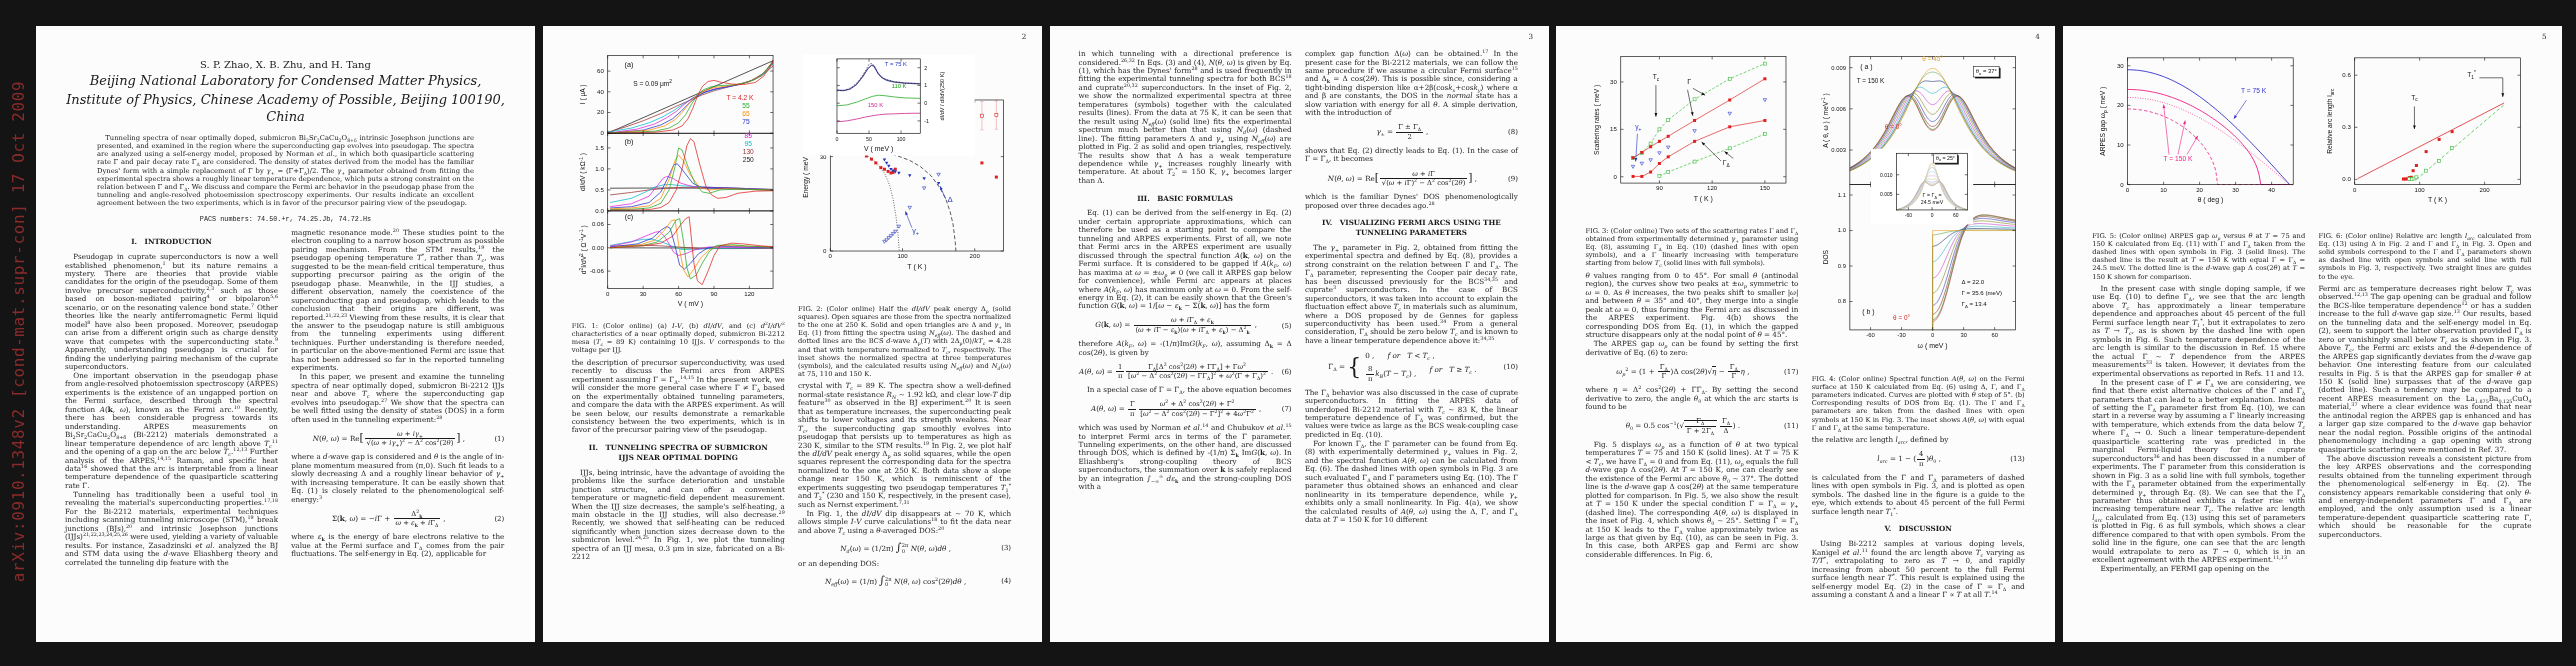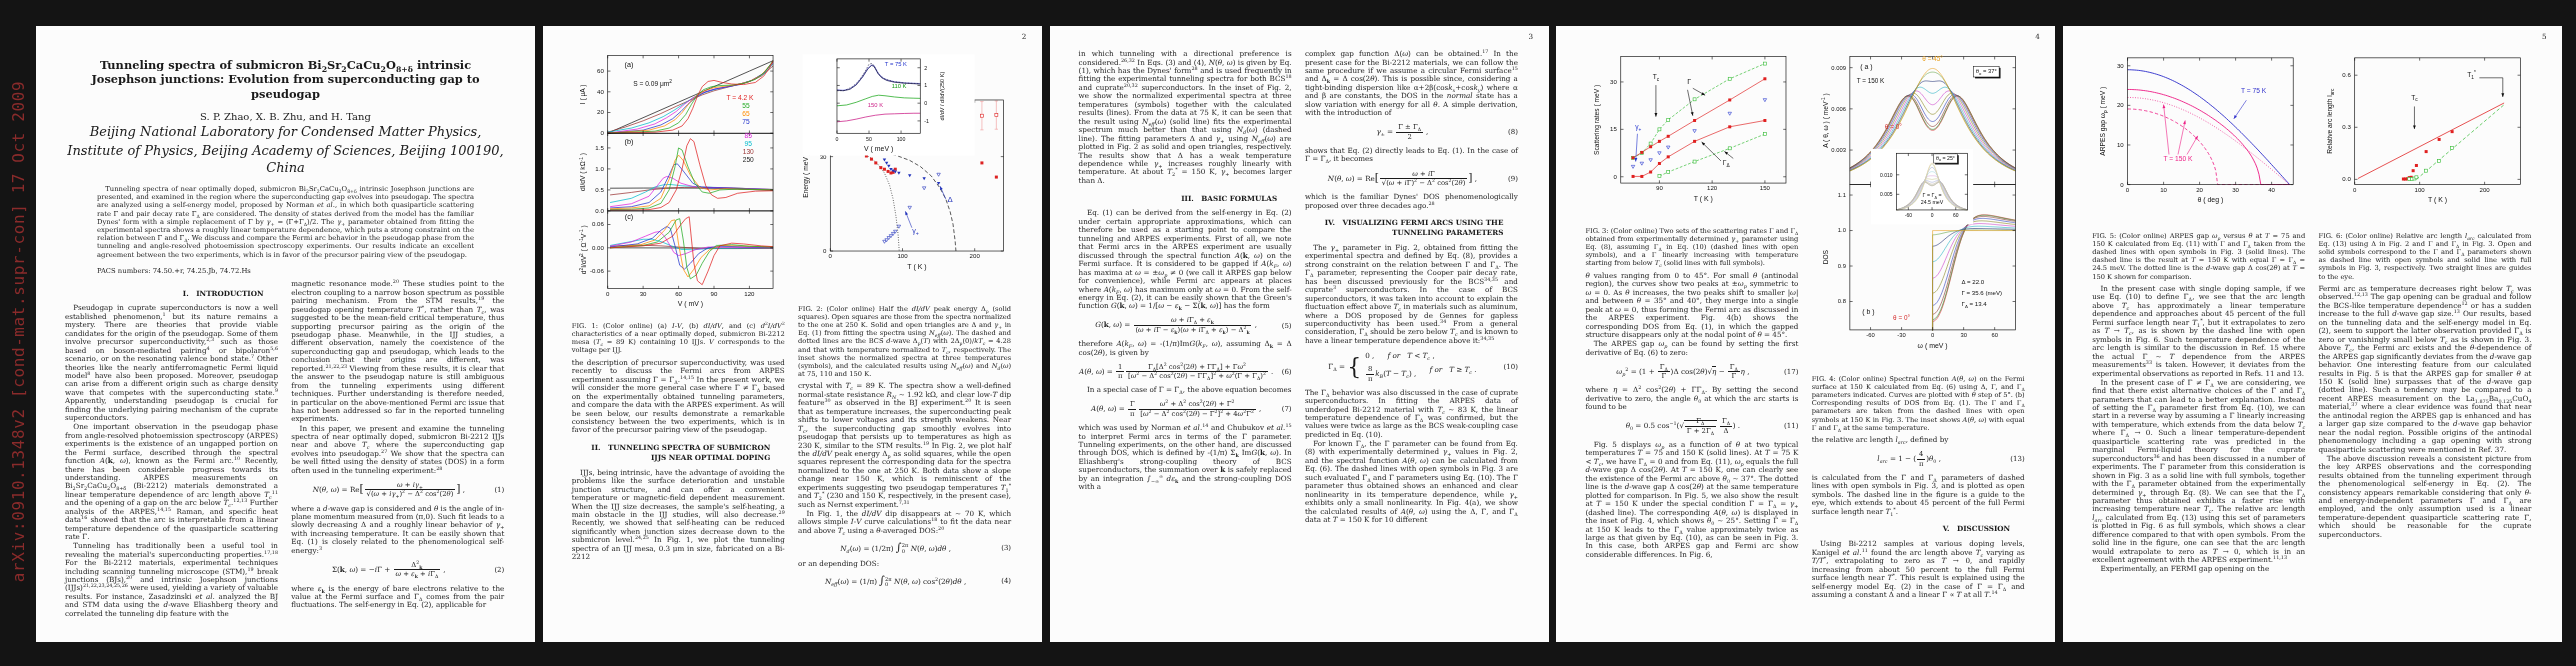--- a/index.html
+++ b/index.html
@@ -8,56 +8,55 @@
   .watermark{position:absolute;top:333px;left:19px;width:639px;margin-left:-320px;margin-top:-11px;
     text-align:center;transform:rotate(-90deg);color:#8a2b2b;font-size:16px;letter-spacing:0.6px;
     font-family:"DejaVu Sans Mono","Liberation Mono",monospace;}
   .pages{position:absolute;left:36px;top:25.6px;display:flex;gap:7.8px;}
   .page{width:499px;height:616px;background:#fcfcfc;position:relative;padding:24.5px 29px;box-sizing:border-box;color:#1a1a1a;overflow:hidden;}
   .pageno{position:absolute;top:6.7px;right:15.6px;font-size:7.2px;color:#222;}
   .cols{display:flex;gap:13.3px;}
   .col{width:213px;}
   p.para{margin:0 0 0.6px 0;font-size:7.2px;line-height:1.175;text-align:justify;text-indent:8.3px;}
   p.noind{text-indent:0;}
-  .sechead{text-align:right;font-weight:bold;font-size:7.2px;margin:8.3px 14.5px 6.1px 14.5px;line-height:1.35;}
+  .sechead{text-align:center;font-weight:bold;font-size:7.2px;margin:8.3px 14.5px 6.1px 14.5px;line-height:1.35;}
   .eq{display:flex;align-items:center;margin:5.6px 0;font-size:7.2px;}
   .eq-body{flex:1;text-align:center;line-height:1.25;}
   .eq-no{width:18px;text-align:right;font-size:7px;}
   sup,sub{font-size:0.68em;line-height:0;}
   .frac{display:inline-flex;flex-direction:column;vertical-align:middle;text-align:center;margin:0 1.1px;font-size:0.95em;}
   .frac .num{border-bottom:0.6px solid #1a1a1a;padding:0 1.7px;display:block;}
   .frac .den{padding:0 1.7px;display:block;}
   .ov{border-top:0.6px solid #1a1a1a;}
   .cases{display:inline-flex;align-items:center;gap:3.9px;vertical-align:middle;}
   .cases .brace{font-size:22px;font-weight:200;line-height:0.9;}
   .cases .rows{display:flex;flex-direction:column;gap:5px;text-align:left;}
   .cases .row{display:flex;gap:13.3px;}
   figure{margin:0 0 4.4px 0;}
   figcaption{font-size:6.7px;line-height:1.21;text-align:justify;margin-top:3.9px;}
   .figsvg{display:block;margin:0 auto;}
   .p1head{text-align:center;}
   .title{font-size:11.4px;font-weight:bold;line-height:1.27;margin:7.8px 16.7px 0 16.7px;}
   .authors{font-size:10px;margin-top:9.4px;}
   .affil{font-style:italic;font-size:13px;line-height:1.32;margin-top:1.7px;}
   .abstract{font-size:6.8px;line-height:1.21;text-align:justify;margin:8.3px 32px 0 32px;text-indent:8.3px;}
-  .pacs{font-size:6.8px;margin:7.8px 32px 5.6px 32px;text-align:left;}
+  .pacs{font-size:6.8px;margin:7.8px 32px 5.6px 32px;text-align:center;font-family:Liberation Mono, monospace;}
 </style>
 </head>
 <body>
 
 <div class="strip">
   <div class="watermark">arXiv:0910.1348v2  [cond-mat.supr-con]  17 Oct 2009</div>
   <div class="pages">
 
     <section class="page">
       <div class="p1head">
-        <div class="title">Tunneling spectra of submicron Bi<sub>2</sub>Sr<sub>2</sub>CaCu<sub>2</sub>O<sub>8+δ</sub> intrinsic Josephson junctions: Evolution from superconducting gap to pseudogap</div>
         <div class="authors">S. P. Zhao, X. B. Zhu, and H. Tang</div>
         <div class="affil">Beijing National Laboratory for Condensed Matter Physics,</div>
-        <div class="affil">Institute of Physics, Beijing Academy of Sciences, Beijing 100190, China</div>
+        <div class="affil">Institute of Physics, Chinese Academy of Possible, Beijing 100190, China</div>
         <p class="abstract">Tunneling spectra of near optimally doped, submicron Bi<sub>2</sub>Sr<sub>2</sub>CaCu<sub>2</sub>O<sub>8+δ</sub> intrinsic Josephson junctions are presented, and examined in the region where the superconducting gap evolves into pseudogap. The spectra are analyzed using a self-energy model, proposed by Norman <i>et al.</i>, in which both quasiparticle scattering rate Γ and pair decay rate Γ<sub>Δ</sub> are considered. The density of states derived from the model has the familiar Dynes' form with a simple replacement of Γ by <i>γ</i><sub>+</sub> = (Γ+Γ<sub>Δ</sub>)/2. The <i>γ</i><sub>+</sub> parameter obtained from fitting the experimental spectra shows a roughly linear temperature dependence, which puts a strong constraint on the relation between Γ and Γ<sub>Δ</sub>. We discuss and compare the Fermi arc behavior in the pseudogap phase from the tunneling and angle-resolved photoemission spectroscopy experiments. Our results indicate an excellent agreement between the two experiments, which is in favor of the precursor pairing view of the pseudogap.</p>
         <div class="pacs">PACS numbers: 74.50.+r, 74.25.Jb, 74.72.Hs</div>
       </div>
       <div class="cols">
         <div class="col">
           <div class="sechead">I.&nbsp;&nbsp;&nbsp;INTRODUCTION</div>
           <p class="para">Pseudogap in cuprate superconductors is now a well established phenomenon,<sup>1</sup> but its nature remains a mystery. There are theories that provide viable candidates for the origin of the pseudogap. Some of them involve precursor superconductivity,<sup>2,3</sup> such as those based on boson-mediated pairing<sup>4</sup> or bipolaron<sup>5,6</sup> scenario, or on the resonating valence bond state.<sup>7</sup> Other theories like the nearly antiferromagnetic Fermi liquid model<sup>8</sup> have also been proposed. Moreover, pseudogap can arise from a different origin such as charge density wave that competes with the superconducting state.<sup>9</sup> Apparently, understanding pseudogap is crucial for finding the underlying pairing mechanism of the cuprate superconductors.</p>
           <p class="para">One important observation in the pseudogap phase from angle-resolved photoemission spectroscopy (ARPES) experiments is the existence of an ungapped portion on the Fermi surface, described through the spectral function <i>A</i>(<b>k</b>, <i>ω</i>), known as the Fermi arc.<sup>10</sup> Recently, there has been considerable progress towards its understanding. ARPES measurements on Bi<sub>2</sub>Sr<sub>2</sub>CaCu<sub>2</sub>O<sub>8+δ</sub> (Bi-2212) materials demonstrated a linear temperature dependence of arc length above <i>T<sub>c</sub></i><sup>11</sup> and the opening of a gap on the arc below <i>T<sub>c</sub></i>.<sup>12,13</sup> Further analysis of the ARPES,<sup>14,15</sup> Raman, and specific heat data<sup>16</sup> showed that the arc is interpretable from a linear temperature dependence of the quasiparticle scattering rate Γ.</p>
           <p class="para">Tunneling has traditionally been a useful tool in revealing the material's superconducting properties.<sup>17,18</sup> For the Bi-2212 materials, experimental techniques including scanning tunneling microscope (STM),<sup>19</sup> break junctions (BJs),<sup>20</sup> and intrinsic Josephson junctions (IJJs)<sup>21,22,23,24,25,26</sup> were used, yielding a variety of valuable results. For instance, Zasadzinski <i>et al.</i> analyzed the BJ and STM data using the <i>d</i>-wave Eliashberg theory and correlated the tunneling dip feature with the</p>
         </div>

